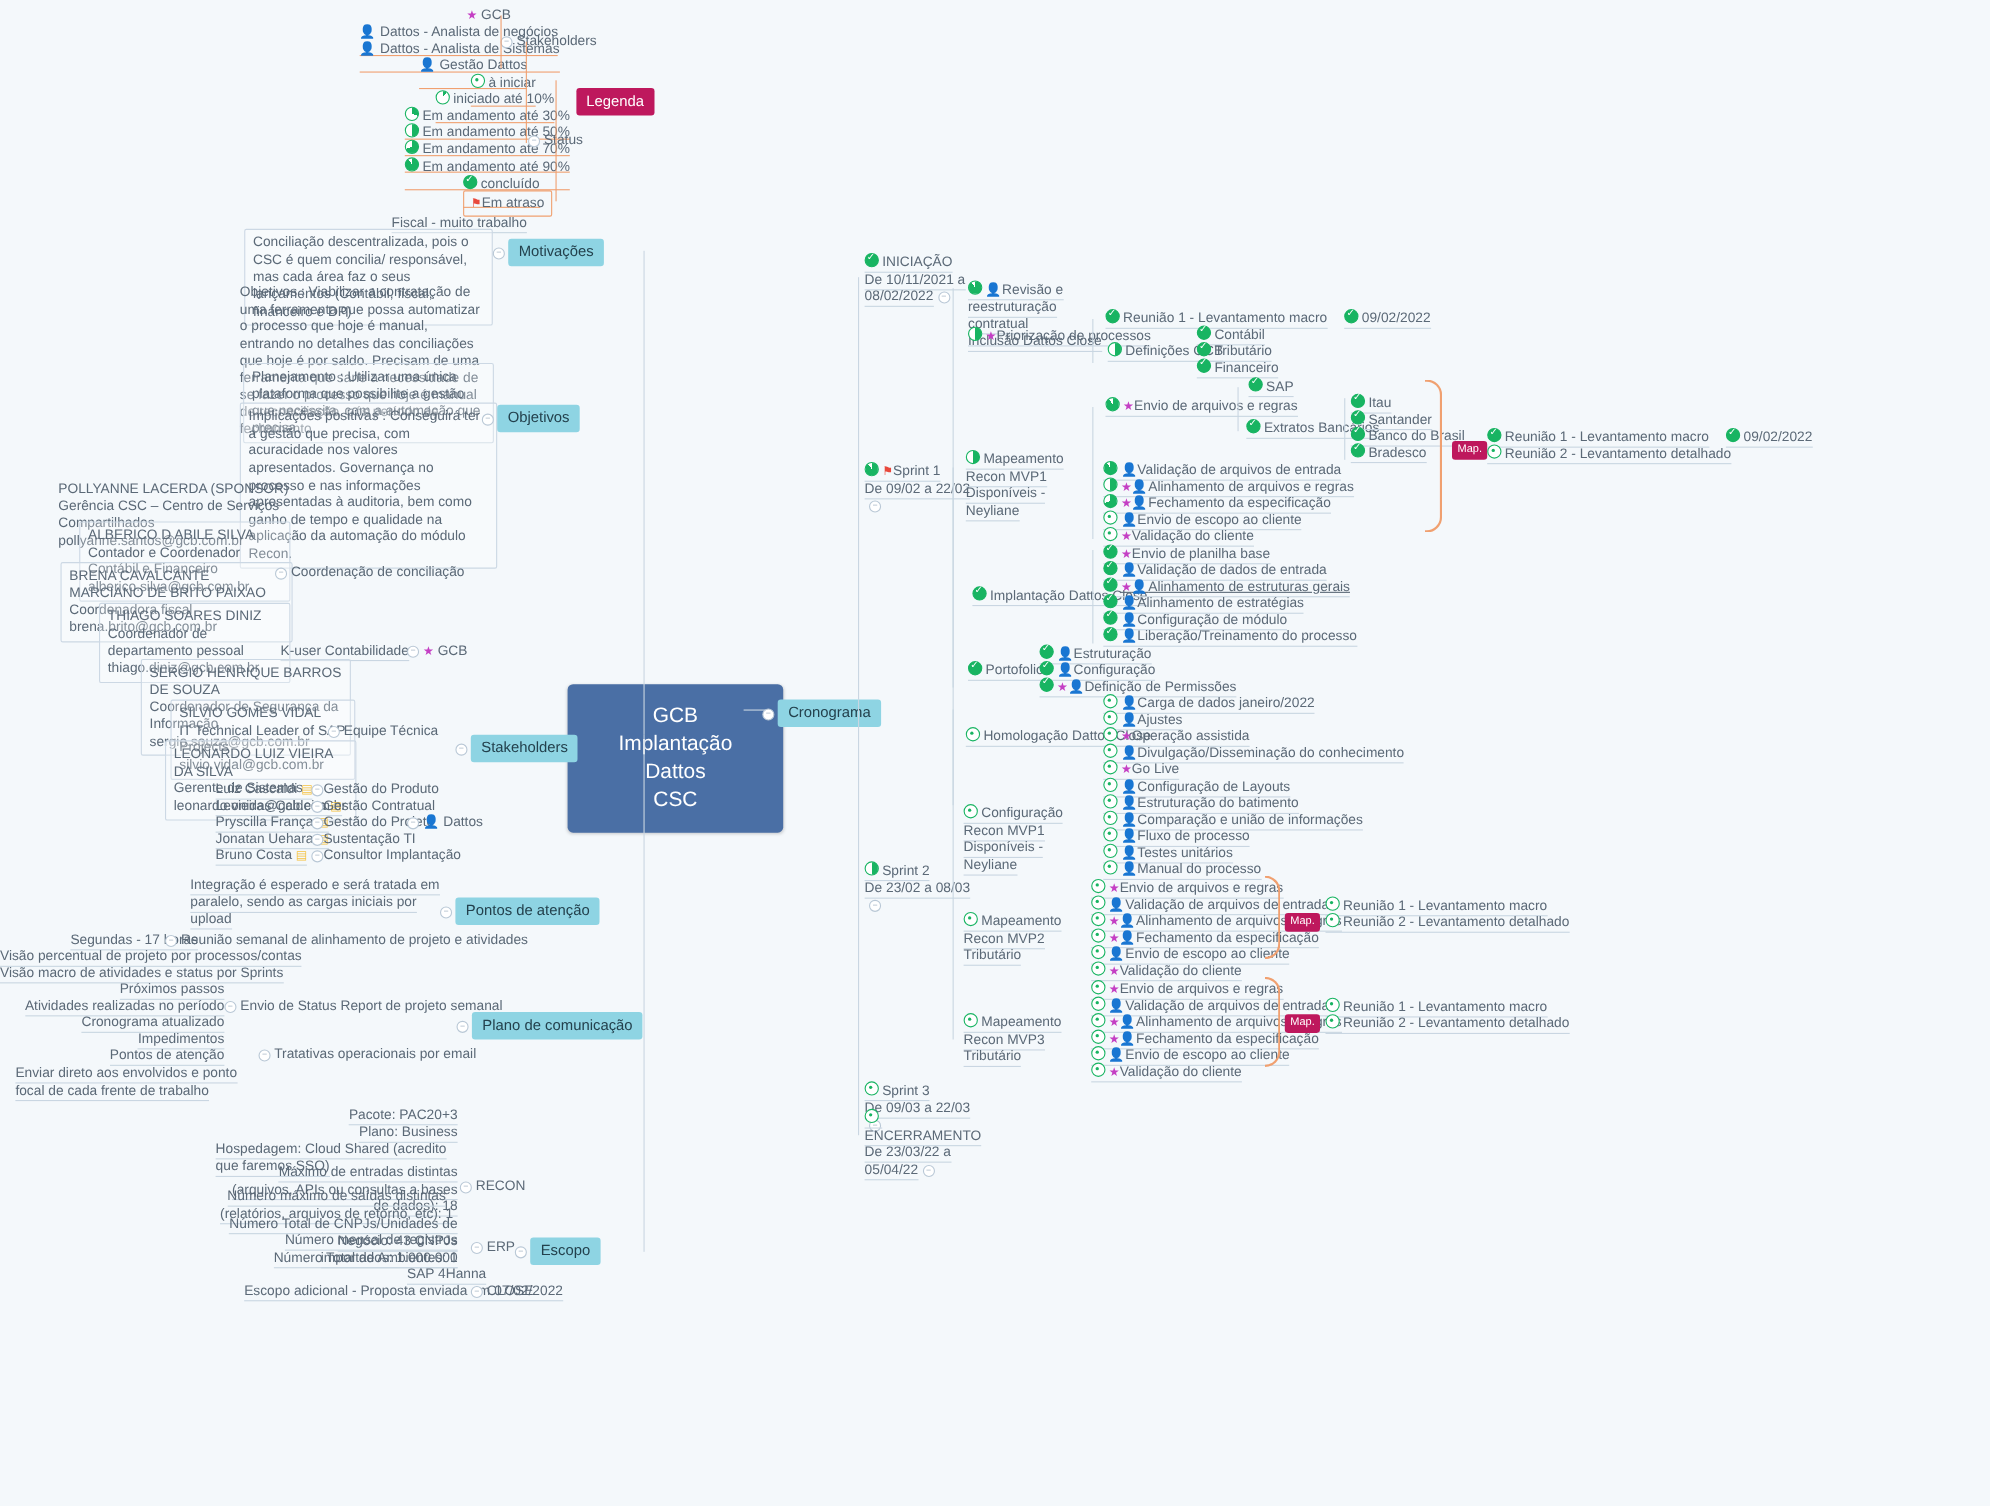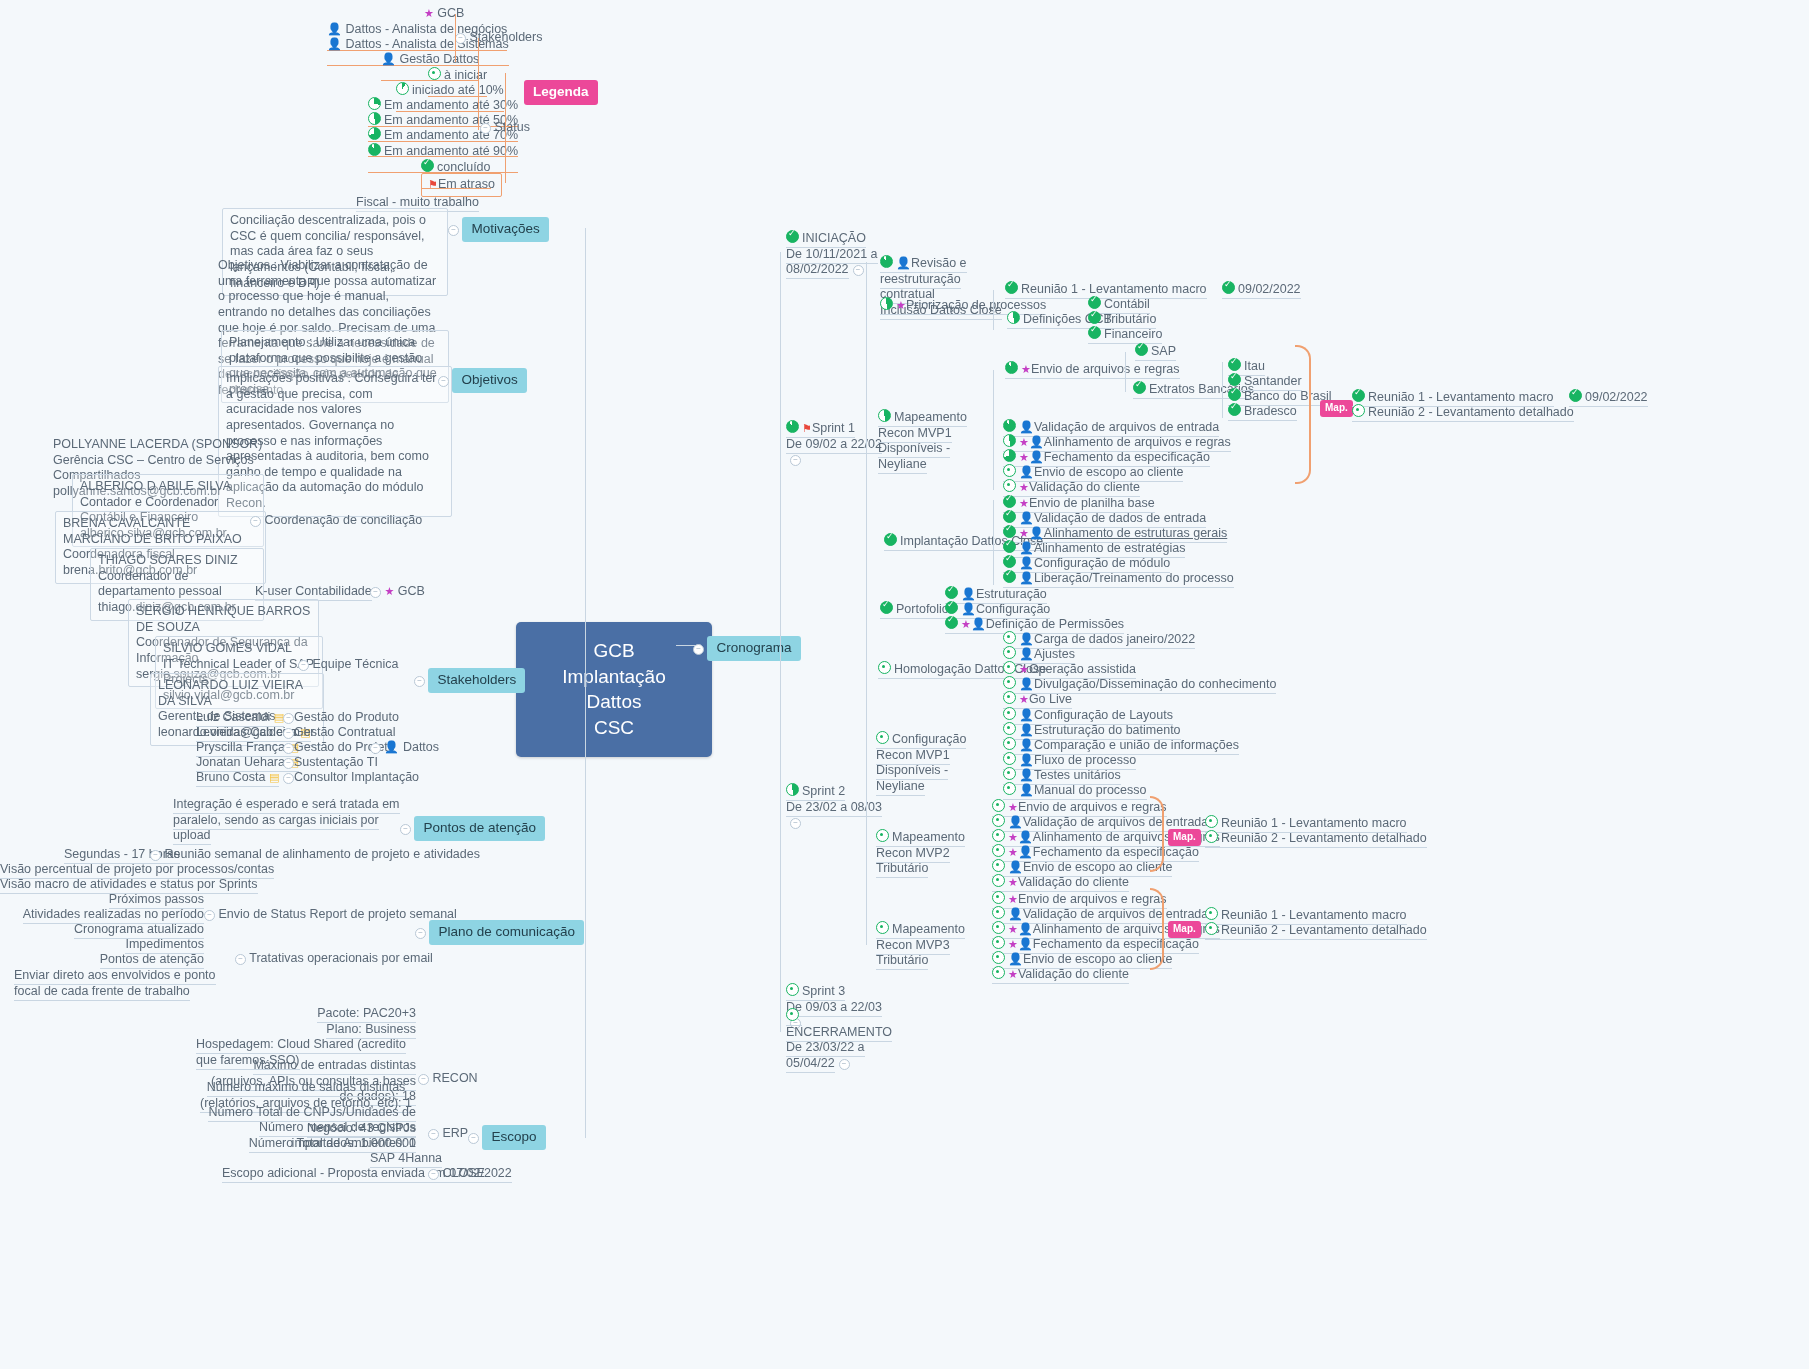--- a/index.html
+++ b/index.html
@@ -10,21 +10,21 @@
     color:#5a6b7a;
     overflow:hidden;
   }
   .node{position:absolute;white-space:nowrap;font-size:12.5px;line-height:1.25;color:#5b6977;}
   .node.wrap{white-space:normal;}
   .ul{border-bottom:1px solid #c9d6e2;padding-bottom:2px;}
   .ul-orange{border-bottom:1px solid #f0a070;padding-bottom:12px;}
   .box-orange{border:1px solid #f0a070;border-radius:2px;padding:3px 6px;background:transparent;}
   .pill{color:#fff;border-radius:3px;padding:4px 9px;font-size:13.5px;display:inline-block;}
   .pill-blue{background:#8ed4e3;color:#23414d;}
-  .pill-orange{background:#ec4899;color:#fff;font-weight:bold;}
+  .pill-orange{background:#be185d;color:#fff;font-weight:normal;}
   .central{
     position:absolute;background:#4a6fa5;color:#fff;border-radius:5px;
     text-align:center;font-size:19px;line-height:1.35;padding:16px 18px;
     box-shadow:0 1px 3px rgba(0,0,0,.18);
   }
   .txtbox{border:1px solid #ccd8e4;border-radius:2px;padding:4px 7px;background:rgba(255,255,255,0.25);}
   .star{color:#c43fc4;font-size:11px;}
   .person-y{color:#f2b233;font-size:12px;}
   .person-b{color:#3e8fd4;font-size:12px;}
   .person-g{color:#6d7b8d;font-size:12px;}

